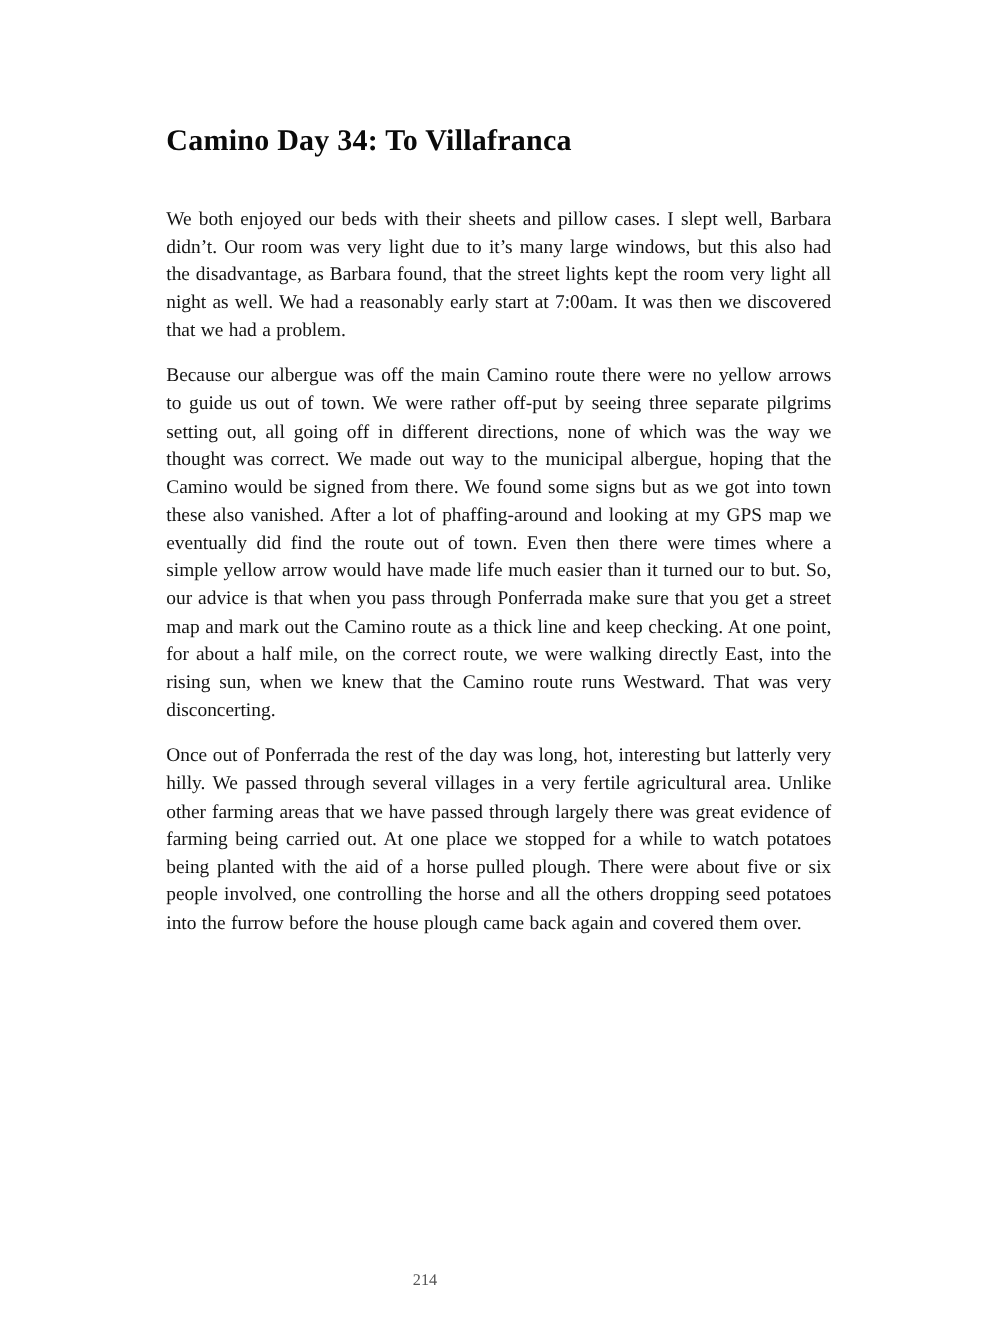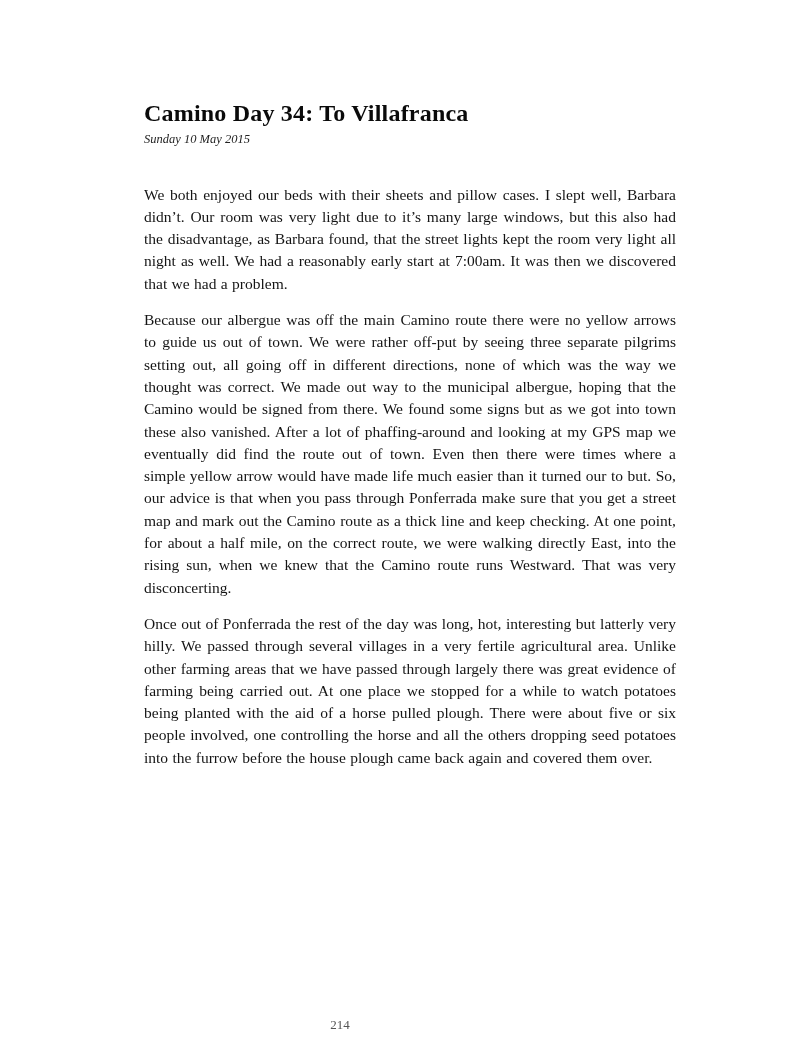--- a/index.html
+++ b/index.html
@@ -15,21 +15,21 @@
     width: 795px;
     height: 1063px;
     background: #ffffff;
     overflow: hidden;
     font-family: "Liberation Serif", serif;
     color: #111111;
   }
 
   .content {
     position: absolute;
-    left: 144px;
+    left: 133px;
     top: 100px;
     width: 532px;
   }
 
   .doc-title {
     font-family: "Liberation Serif", serif;
     font-weight: bold;
     font-size: 24px;
     line-height: 1.15;
     color: #0a0a0a;
@@ -70,21 +70,20 @@
     font-size: 13px;
     color: #555555;
   }
 </style>
 </head>
 <body>
 
 <div class="page">
   <div class="content">
     <h1 class="doc-title">Camino Day 34: To Villafranca</h1>
-    <div class="doc-date">Sunday 10 May 2015</div>
     <div class="body-text">
       <p>We both enjoyed our beds with their sheets and pillow cases. I slept well, Barbara didn’t. Our room was very light due to it’s many large windows, but this also had the disadvantage, as Barbara found, that the street lights kept the room very light all night as well. We had a reasonably early start at 7:00am. It was then we discovered that we had a problem.</p>
       <p>Because our albergue was off the main Camino route there were no yellow arrows to guide us out of town.  We were rather off-put by seeing three separate pilgrims setting out, all going off in different directions, none of which was the way we thought was correct. We made out way to the municipal albergue, hoping that the Camino would be signed from there. We found some signs but as we got into town these also vanished. After a lot of phaffing-around and looking at my GPS map we eventually did find the route out of town. Even then there were times where a simple yellow arrow would have made life much easier than it turned our to but. So, our advice is that when you pass through Ponferrada make sure that you get a street map and mark out the Camino route as a thick line and keep checking. At one point, for about a half mile, on the correct route, we were walking directly East, into the rising sun, when we knew that the Camino route runs Westward. That was very disconcerting.</p>
       <p>Once out of Ponferrada the rest of the day was long, hot, interesting but latterly very hilly. We passed through several villages in a very fertile agricultural area. Unlike other farming areas that we have passed through largely there was great evidence of farming being carried out. At one place we stopped for a while to watch potatoes being planted with the aid of a horse pulled plough. There were about five or six people involved, one controlling the horse and all the others dropping seed potatoes into the furrow before the house plough came back again and covered them over.</p>
     </div>
   </div>
   <div class="footer">
     <span class="page-number">214</span>
   </div>
 </div>

